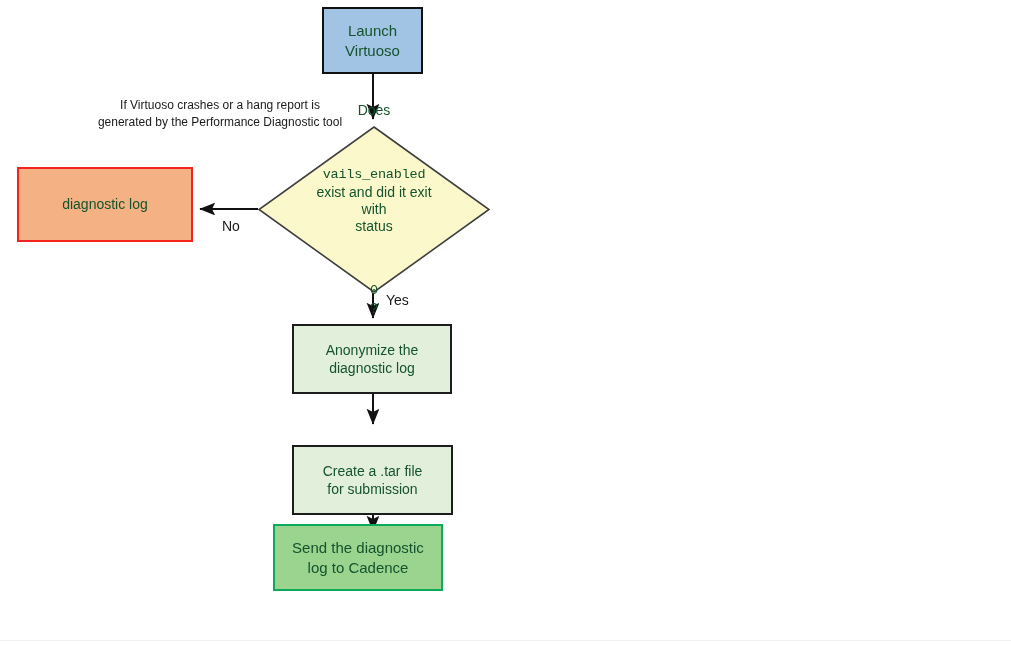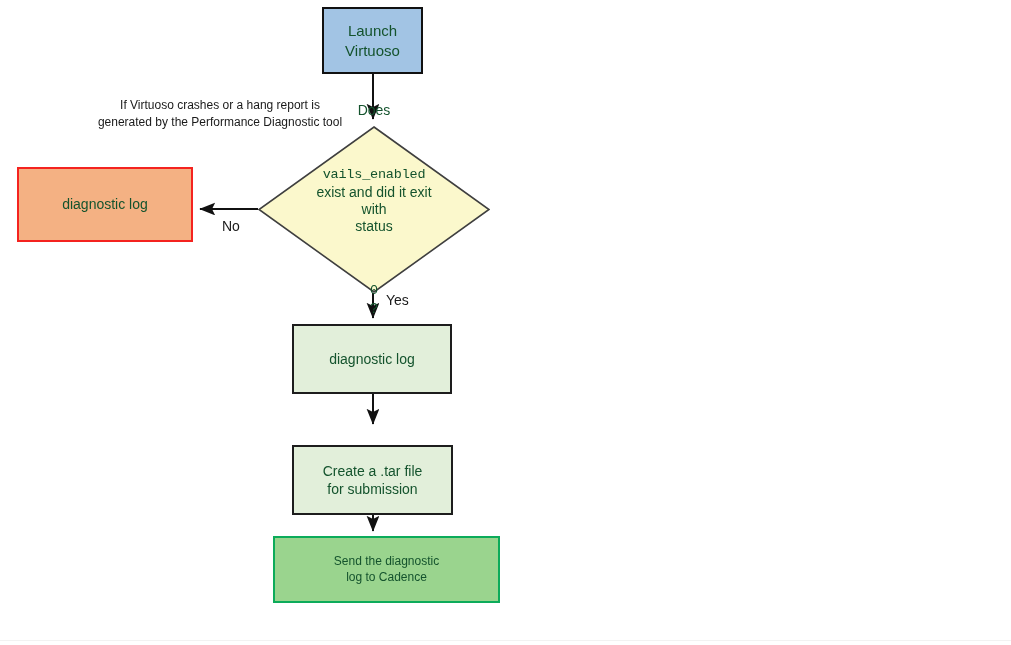--- a/index.html
+++ b/index.html
@@ -106,26 +106,26 @@
   .node-tar {
     left: 292px;
     top: 445px;
     width: 161px;
     height: 70px;
   }
 
   
   .node-send {
     left: 273px;
-    top: 536px;
-    width: 227px;
+    top: 524px;
+    width: 170px;
     height: 67px;
     background: #9ad48e;
     border: 2px solid #0cab5a;
-    font-size: 12px;
+    font-size: 15px;
   }
 
   
   .annotation {
     position: absolute;
     left: 96px;
     top: 76px;
     width: 248px;
     text-align: center;
     font-size: 12px;
@@ -213,20 +213,21 @@
   </div>
 
   <div class="node node-reject">
     <span>
       <span>diagnostic log</span>
     </span>
   </div>
 
   <div class="node node-proc node-anonymize">
     <span>
+      <span>Anonymize the</span>
       <span>diagnostic log</span>
     </span>
   </div>
 
   <div class="node node-proc node-tar">
     <span>
       <span>Create a .tar file</span>
       <span>for submission</span>
     </span>
   </div>

